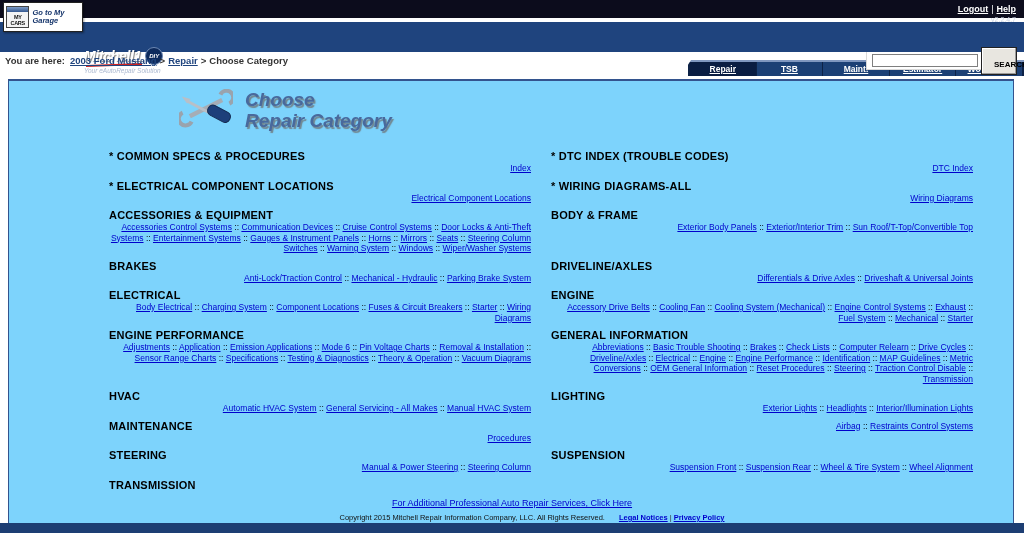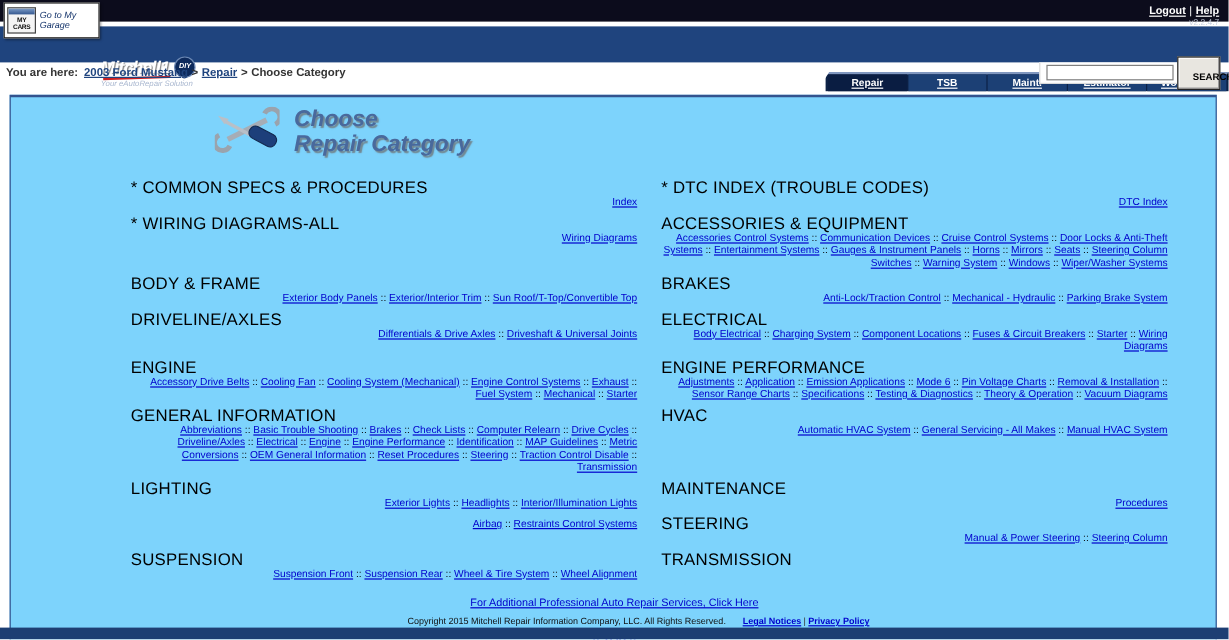--- a/index.html
+++ b/index.html
@@ -13,21 +13,21 @@
   .top-links .pipe{margin:0 3px;font-weight:normal;}
   .version{font-size:7px;font-weight:normal;color:#c9d2e2;margin-top:2px;}
 
   
   .mycars{position:absolute;left:3px;top:2px;width:74px;height:26px;background:#fff;
           border:1px solid #222;box-shadow:1px 1px 2px rgba(0,0,0,.4);
           display:flex;align-items:center;padding:1px 2px;cursor:pointer;z-index:5;}
   .plate{width:27px;height:20px;border:1px solid #444;background:#f4f4f4;overflow:hidden;}
   .plate-band{height:5px;background:linear-gradient(#7d9cc8,#35588f);}
   .plate-text{font-size:5.5px;font-weight:bold;color:#111;text-align:center;letter-spacing:-.3px;margin-top:2px;}
-  .goto{font-size:7.5px;font-weight:normal;font-style:italic;color:#16356b;line-height:8.5px;margin-left:3px;}
+  .goto{font-size:7.5px;font-weight:bold;font-style:italic;color:#16356b;line-height:8.5px;margin-left:3px;}
 
   
   .navbar{position:absolute;left:0;top:22px;width:1024px;height:30px;background:#1f447e;}
   .logo{position:absolute;left:84px;top:25px;color:#fff;}
   .logo-row{display:flex;align-items:center;}
   .logo-text{font-size:14px;font-weight:bold;font-style:italic;letter-spacing:-.3px;
              text-shadow:1px 1px 1px rgba(0,0,0,.5);}
   .logo-swoosh{width:56px;height:2px;background:#c22;transform:rotate(-2deg);margin:-1px 0 0 2px;}
   .diy-badge{width:16px;height:16px;border-radius:50%;background:#0d2a5c;border:1px solid #6d89b4;
              color:#fff;font-size:6px;font-weight:bold;font-style:italic;display:flex;
@@ -61,21 +61,21 @@
 
   
   .panel{position:absolute;left:8px;top:79px;width:1006px;height:487px;background:#7dd3fc;
          border:1px solid #33538e;border-top:2px solid #33538e;box-sizing:border-box;overflow:hidden;}
   .title-row{display:flex;align-items:flex-start;margin:8px 0 0 170px;}
   .title-text{margin-left:12px;font-size:19px;line-height:21px;font-weight:bold;font-style:italic;
               color:#49699c;text-shadow:1.5px 1.5px 1px rgba(110,110,110,.75);}
 
   .cat-grid{display:grid;grid-template-columns:442px 442px;margin:20px 0 0 100px;}
   .cat-cell{padding-right:20px;margin-bottom:7px;}
-  .cat-heading{font-size:14px;line-height:11px;font-weight:normal;color:#000;letter-spacing:.2px;margin-bottom:1px;}
+  .cat-heading{font-size:11px;line-height:11px;font-weight:bold;color:#000;letter-spacing:.2px;margin-bottom:1px;}
   .cat-links{font-size:8.5px;line-height:10.5px;color:#000;text-align:right;}
   .cat-links a{color:#0000cc;text-decoration:underline;cursor:pointer;}
   .cat-links .sep{color:#000;}
 
   
   .footer{position:absolute;left:0;top:492px;width:1024px;text-align:center;}
   .promo a{font-size:9px;color:#0000cc;text-decoration:underline;cursor:pointer;}
   .copyright{font-size:7.5px;color:#111;margin-top:3px;padding-left:40px;}
   .copyright a{color:#0000cc;text-decoration:underline;font-weight:bold;cursor:pointer;}
   .copyright .gap{display:inline-block;width:14px;}
@@ -154,20 +154,24 @@
     <div class="cat-grid">
         <div class="cat-cell">
           <div class="cat-heading">* COMMON SPECS &amp; PROCEDURES</div>
           <div class="cat-links"><a class="cat-link">Index</a></div>
         </div>
         <div class="cat-cell">
           <div class="cat-heading">* DTC INDEX (TROUBLE CODES)</div>
           <div class="cat-links"><a class="cat-link">DTC Index</a></div>
         </div>
         <div class="cat-cell">
+          <div class="cat-heading">* ELECTRICAL COMPONENT LOCATIONS</div>
+          <div class="cat-links"><a class="cat-link">Electrical Component Locations</a></div>
+        </div>
+        <div class="cat-cell">
           <div class="cat-heading">* WIRING DIAGRAMS-ALL</div>
           <div class="cat-links"><a class="cat-link">Wiring Diagrams</a></div>
         </div>
         <div class="cat-cell">
           <div class="cat-heading">ACCESSORIES &amp; EQUIPMENT</div>
           <div class="cat-links"><a class="cat-link">Accessories Control Systems</a><span class="sep"> :: </span><a class="cat-link">Communication Devices</a><span class="sep"> :: </span><a class="cat-link">Cruise Control Systems</a><span class="sep"> :: </span><a class="cat-link">Door Locks &amp; Anti-Theft Systems</a><span class="sep"> :: </span><a class="cat-link">Entertainment Systems</a><span class="sep"> :: </span><a class="cat-link">Gauges &amp; Instrument Panels</a><span class="sep"> :: </span><a class="cat-link">Horns</a><span class="sep"> :: </span><a class="cat-link">Mirrors</a><span class="sep"> :: </span><a class="cat-link">Seats</a><span class="sep"> :: </span><a class="cat-link">Steering Column Switches</a><span class="sep"> :: </span><a class="cat-link">Warning System</a><span class="sep"> :: </span><a class="cat-link">Windows</a><span class="sep"> :: </span><a class="cat-link">Wiper/Washer Systems</a></div>
         </div>
         <div class="cat-cell">
           <div class="cat-heading">BODY &amp; FRAME</div>
           <div class="cat-links"><a class="cat-link">Exterior Body Panels</a><span class="sep"> :: </span><a class="cat-link">Exterior/Interior Trim</a><span class="sep"> :: </span><a class="cat-link">Sun Roof/T-Top/Convertible Top</a></div>

